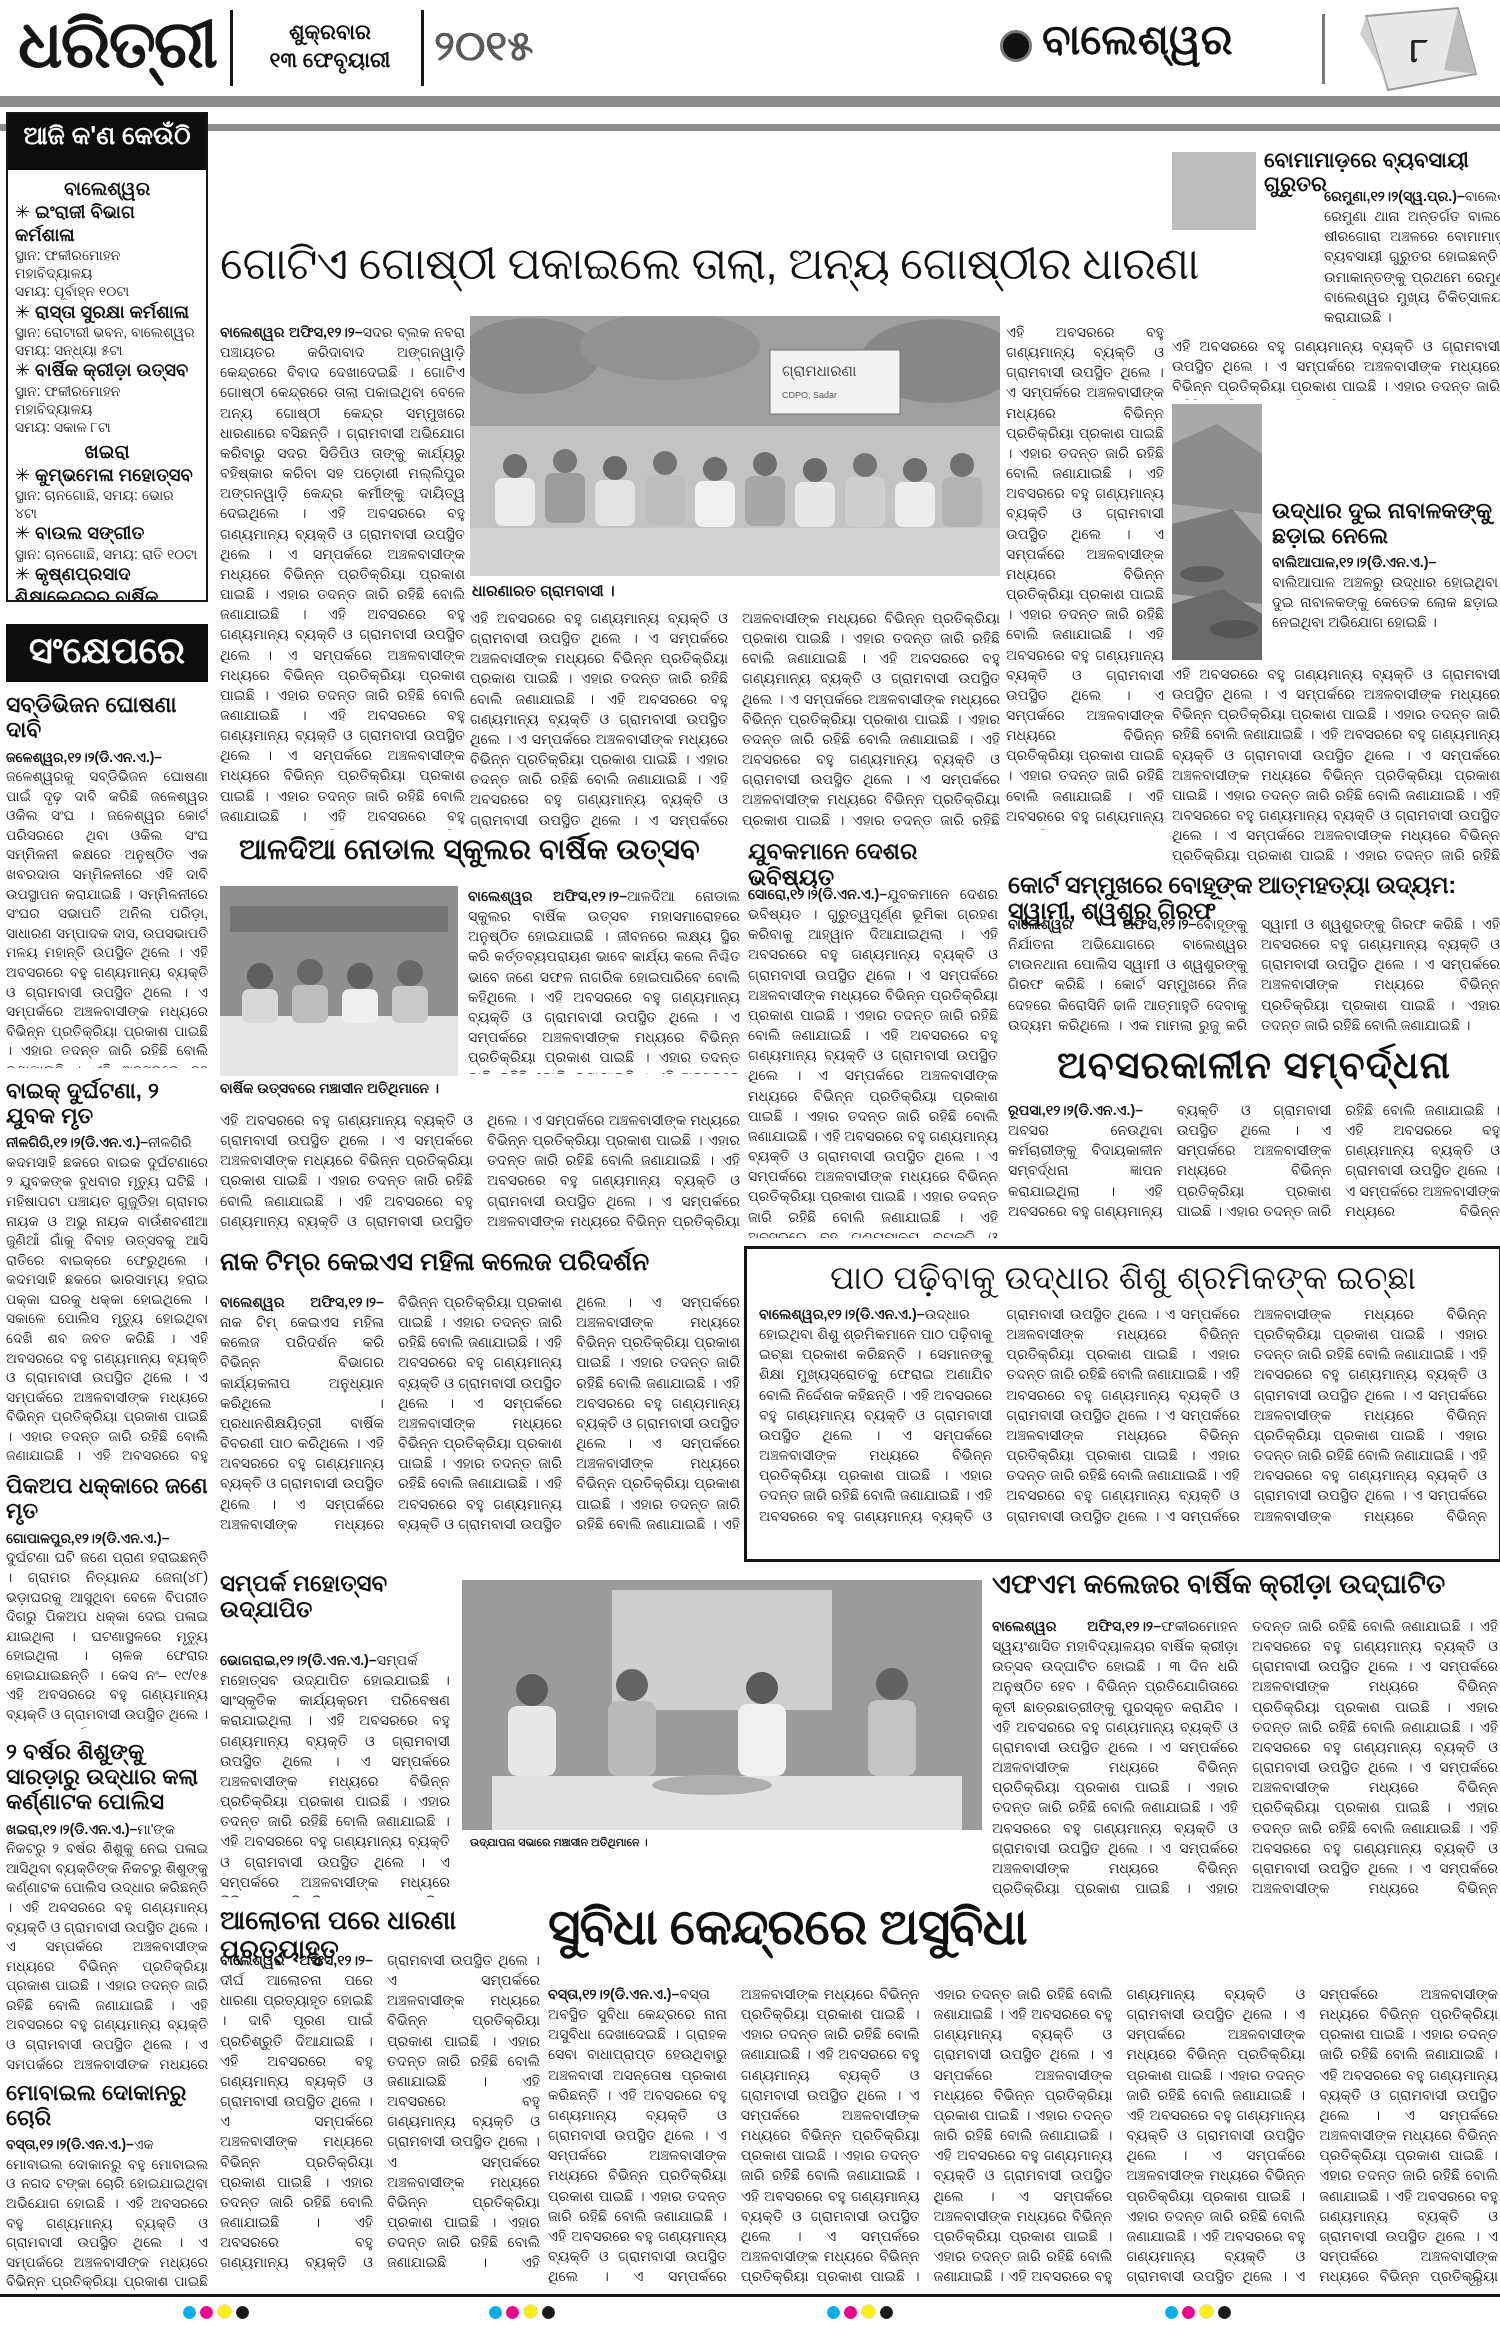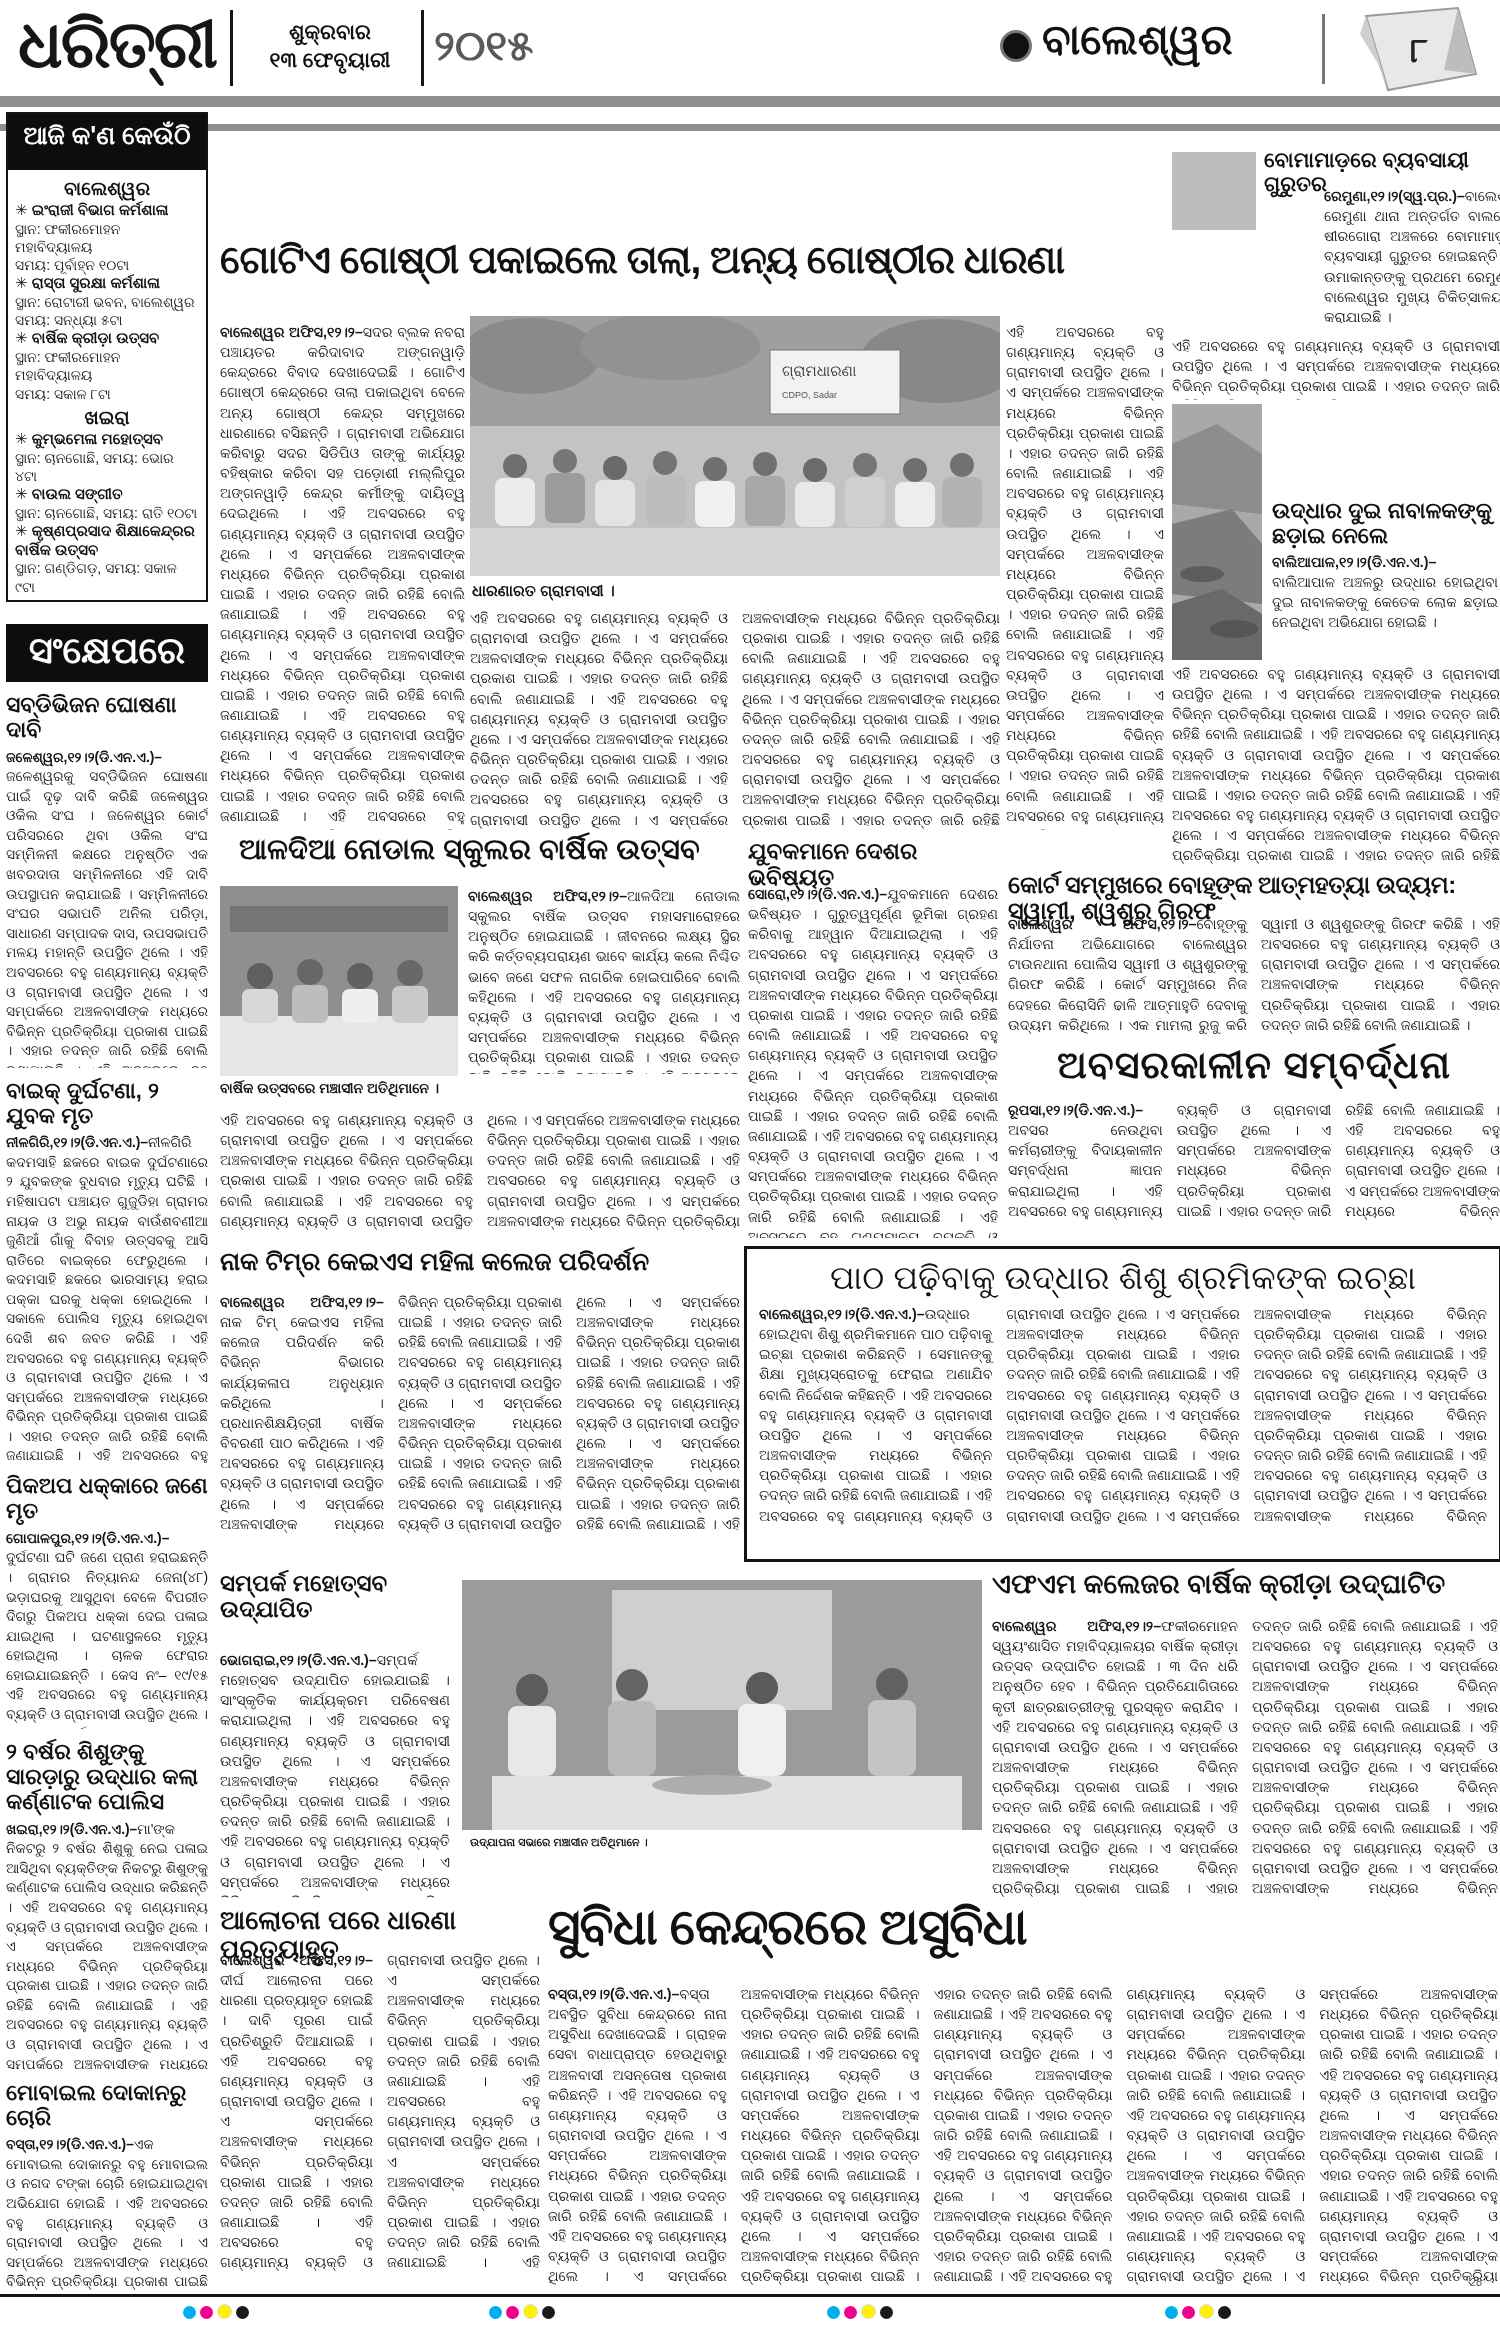--- a/index.html
+++ b/index.html
@@ -13,31 +13,31 @@
   .mast-day{font-size:21px;font-weight:700;text-align:center;line-height:1.35;}
   .mast-year{font-size:42px;font-weight:800;color:#5a5a5a;}
   .edition{font-size:42px;font-weight:800;color:#111;}
   .edition-dot{width:26px;height:26px;border-radius:50%;background:#111;border:3px solid #777;}
   .gray-bar{background:#8e8e8e;width:1500px;}
 
   
   .events-box{border:2.5px solid #151515;background:#fff;}
   .events-head{background:#0d0d0d;color:#fff;font-size:25px;font-weight:800;text-align:center;padding:7px 2px 19px;}
   .town{font-size:19px;font-weight:800;text-align:center;margin:4px 0 1px;}
-  .ev-title{font-size:15px;font-weight:800;line-height:1.25;}
+  .ev-title{font-size:18px;font-weight:800;line-height:1.25;}
   .ev-meta{font-size:14px;line-height:1.3;color:#171717;}
   .events-list{padding:4px 7px;}
   .briefs-banner{background:#0d0d0d;color:#fff;font-size:37px;font-weight:900;text-align:center;padding:6px 0 10px;}
   .brief-head{font-size:22px;font-weight:900;line-height:1.15;margin:10px 0 5px;}
   .brief-body{font-size:13.8px;line-height:1.42;text-align:justify;overflow:hidden;}
   .dl{font-weight:700;}
 
   
   .kicker{background:#d6d6d6;text-align:center;font-size:35px;font-weight:800;line-height:76px;}
-  .h-xl{font-size:39px;font-weight:700;letter-spacing:-1px;white-space:nowrap;}
+  .h-xl{font-size:45px;font-weight:400;letter-spacing:-1px;white-space:nowrap;}
   .h-big{font-size:50px;font-weight:900;letter-spacing:-1px;white-space:nowrap;}
   .h-lg{font-size:38px;font-weight:900;text-align:center;letter-spacing:1px;}
   .h-md{font-size:27px;font-weight:900;line-height:1.1;}
   .h-sm{font-size:22px;font-weight:900;line-height:1.15;}
   .h-box{font-size:33px;font-weight:400;text-align:center;}
 
   .body-txt{font-size:14.2px;line-height:1.42;text-align:justify;overflow:hidden;color:#141414;}
   .cols2{column-count:2;column-gap:14px;}
   .cols3{column-count:3;column-gap:14px;}
   .cols5{column-count:5;column-gap:14px;}

